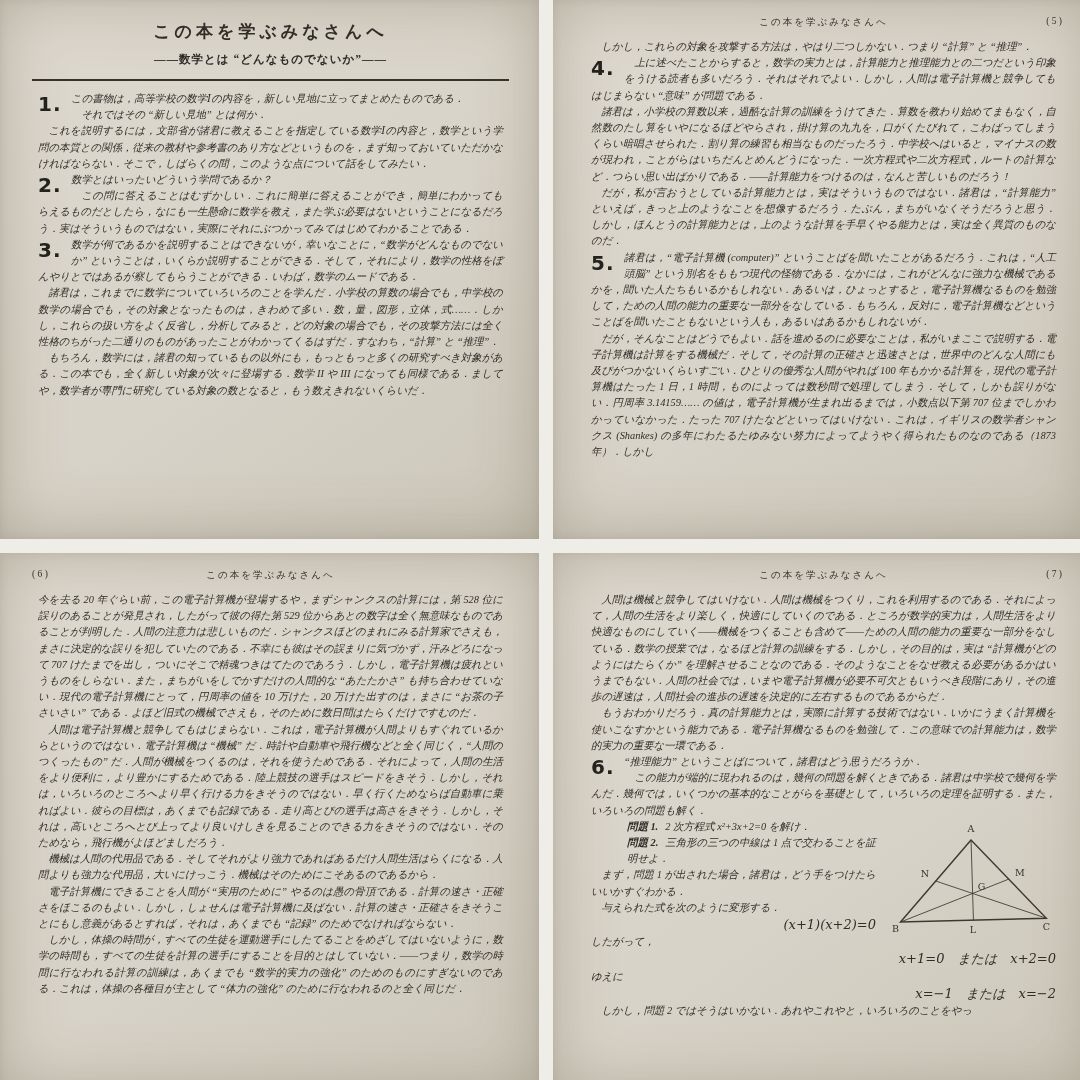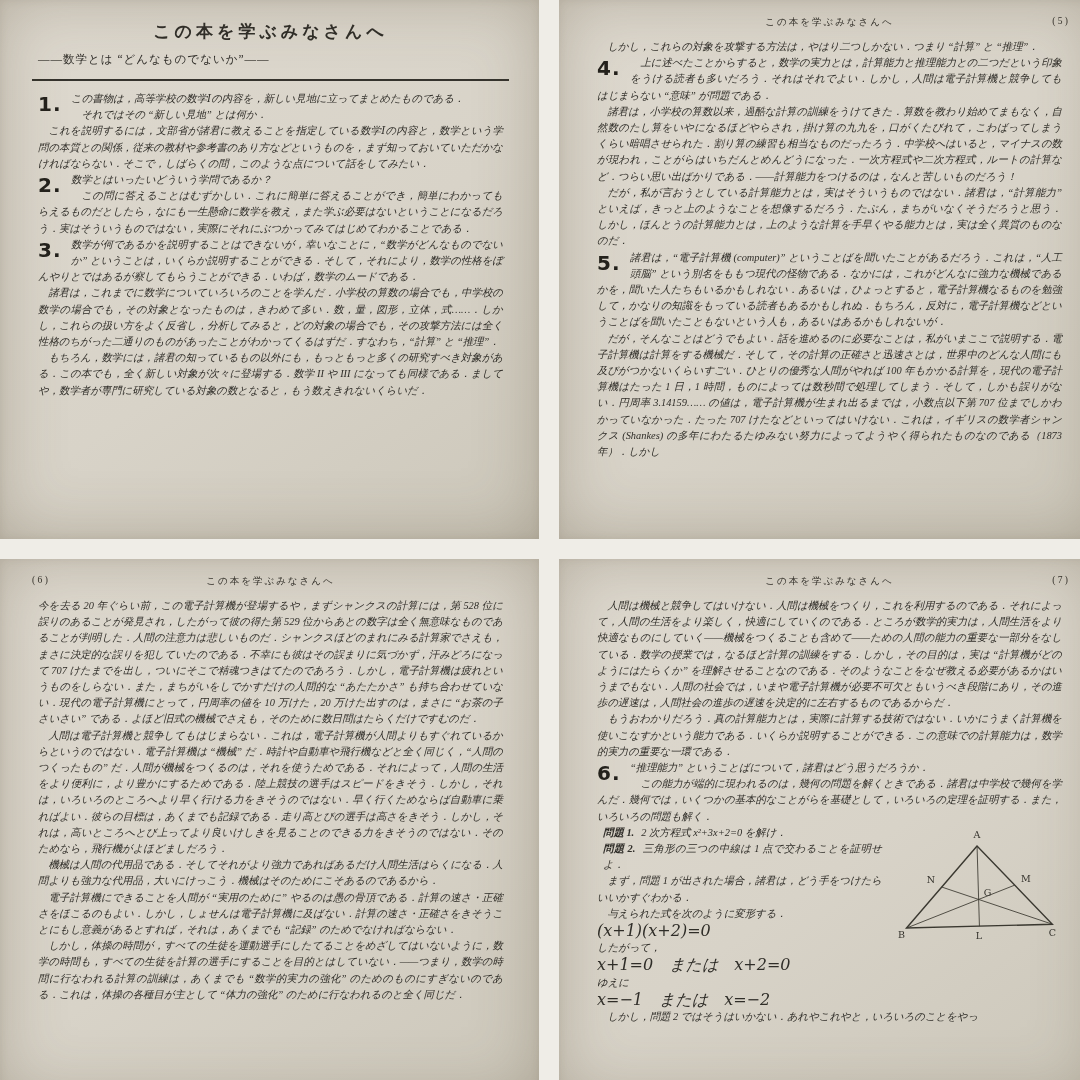--- a/index.html
+++ b/index.html
@@ -1,44 +1,44 @@
 <!DOCTYPE html>
 <html><head>
 <meta charset="utf-8">
 <style>
   html,body{margin:0;padding:0;background:#8d897f;}
   #stage{position:relative;width:1080px;height:1080px;margin:0 auto;background:#aFa99d;overflow:hidden;
          font-family:"Liberation Serif","DejaVu Serif",serif;color:#2f2d28;}
-  .grid{position:absolute;inset:0;display:grid;grid-template-columns:539px 539px;grid-template-rows:539px 539px;gap:20px;background:#efede7;}
+  .grid{position:absolute;inset:0;display:grid;grid-template-columns:539px 539px;grid-template-rows:539px 539px;gap:14px;background:#efede7;}
   .page{position:relative;overflow:hidden;background:linear-gradient(145deg,#ded9cf 0%,#d8d3c8 55%,#ccc7ba 100%);}
   .page::after{content:'';position:absolute;inset:0;pointer-events:none;
                box-shadow:inset 0 0 65px rgba(92,80,55,.30), inset 0 0 8px rgba(92,80,55,.12);}
   .page-inner{position:absolute;inset:0;padding:16px 36px 8px 38px;}
   .p0 .page-inner{padding-top:20px;}
   
   .chapter-title{text-align:center;font-size:17px;font-weight:bold;letter-spacing:4px;}
-  .chapter-subtitle{font-size:11.5px;font-weight:normal;letter-spacing:1px;margin-top:9px;}
+  .chapter-subtitle{text-align:center;font-size:11.5px;font-weight:bold;letter-spacing:1px;margin-top:9px;}
   .title-rule{border-top:2.5px solid #35332d;margin:12px -6px 10px -6px;}
   
   .pagehead{position:relative;text-align:center;font-size:9.5px;letter-spacing:2px;margin-bottom:9px;height:14px;}
   .pagehead .pnum{position:absolute;top:0;letter-spacing:0;}
   .pagehead .pnum.right{right:-6px;}
   .pagehead .pnum.left{left:-6px;}
   
   .page-body{font-size:10.4px;line-height:16.2px;text-align:justify;}
   .para{margin:0;font-style:italic;}
   .para.indent{text-indent:1em;}
   .para.flush{text-indent:0;}
   .sec{position:relative;}
   .secnum{float:left;width:33px;height:30px;font-family:"DejaVu Sans","Liberation Sans",sans-serif;
           font-weight:bold;font-size:20px;line-height:26px;letter-spacing:1px;color:#23211c;}
   .para.lead{text-indent:0;}
-  .problem{margin-left:6px;text-indent:0;}
+  .problem{margin-left:36px;text-indent:0;}
   .problabel{font-weight:bold;margin-right:7px;}
-  .equation{margin:1px 0;text-align:left;font-style:italic;font-family:"DejaVu Serif",serif;font-size:16px;}
+  .equation{margin:1px 0;text-align:right;font-style:italic;font-family:"DejaVu Serif",serif;font-size:13px;}
   .fig{float:right;width:168px;height:122px;margin:2px 0 2px 12px;}
   .fig svg{display:block;}
   .fig text{font-family:"DejaVu Serif",serif;font-size:10px;fill:#34322c;}
 </style>
 </head>
 <body>
 
 <div id="stage">
   <div class="grid">
 
@@ -80,21 +80,21 @@
         <div class="page-body">
             <p class="para indent">しかし，これらの対象を攻撃する方法は，やはり二つしかない．つまり “計算” と “推理”．</p>
             <div class="sec">
               <span class="secnum">4.</span>
               <p class="para indent">上に述べたことからすると，数学の実力とは，計算能力と推理能力との二つだという印象をうける読者も多いだろう．それはそれでよい．しかし，人間は電子計算機と競争してもはじまらない “意味” が問題である．</p>
             </div>
             <p class="para indent">諸君は，小学校の算数以来，過酷な計算の訓練をうけてきた．算数を教わり始めてまもなく，自然数のたし算をいやになるほどやらされ，掛け算の九九を，口がくたびれて，こわばってしまうくらい暗唱させられた．割り算の練習も相当なものだったろう．中学校へはいると，マイナスの数が現われ，ことがらはいちだんとめんどうになった．一次方程式や二次方程式，ルートの計算など．つらい思い出ばかりである．——計算能力をつけるのは，なんと苦しいものだろう！</p>
             <p class="para indent">だが，私が言おうとしている計算能力とは，実はそういうものではない．諸君は，“計算能力” といえば，きっと上のようなことを想像するだろう．たぶん，まちがいなくそうだろうと思う．しかし，ほんとうの計算能力とは，上のような計算を手早くやる能力とは，実は全く異質のものなのだ．</p>
             <div class="sec">
               <span class="secnum">5.</span>
-              <p class="para lead">諸君は，“電子計算機 (computer)” ということばを聞いたことがあるだろう．これは，“人工頭脳” という別名をももつ現代の怪物である．なかには，これがどんなに強力な機械であるかを，聞いた人たちもいるかもしれない．あるいは，ひょっとすると，電子計算機なるものを勉強して，かなりの知識をもっている読者もあるかもしれぬ．もちろん，反対に，電子計算機などということばを聞いたこともないという人も，あるいはあるかもしれないが．</p>
+              <p class="para lead">諸君は，“電子計算機 (computer)” ということばを聞いたことがあるだろう．これは，“人工頭脳” という別名をももつ現代の怪物である．なかには，これがどんなに強力な機械であるかを，聞いた人たちもいるかもしれない．あるいは，ひょっとすると，電子計算機なるものを勉強して，ための人間の能力の重要な一部分をなしている．もちろん，反対に，電子計算機などということばを聞いたこともないという人も，あるいはあるかもしれないが．</p>
             </div>
             <p class="para indent">だが，そんなことはどうでもよい．話を進めるのに必要なことは，私がいまここで説明する．電子計算機は計算をする機械だ．そして，その計算の正確さと迅速さとは，世界中のどんな人間にも及びがつかないくらいすごい．ひとりの優秀な人間がやれば 100 年もかかる計算を，現代の電子計算機はたった 1 日，1 時間，ものによっては数秒間で処理してしまう．そして，しかも誤りがない．円周率 3.14159…… の値は，電子計算機が生まれ出るまでは，小数点以下第 707 位までしかわかっていなかった．たった 707 けたなどといってはいけない．これは，イギリスの数学者シャンクス (Shankes) の多年にわたるたゆみない努力によってようやく得られたものなのである（1873 年）．しかし</p>
           </div>
       </div>
     </div>
 
     <div class="page p2">
       <div class="page-inner">
         <div class="pagehead">
           <span>この本を学ぶみなさんへ</span>
@@ -111,21 +111,21 @@
     </div>
 
     <div class="page p3">
       <div class="page-inner">
         <div class="pagehead">
           <span>この本を学ぶみなさんへ</span>
           <span class="pnum right">( 7 )</span>
         </div>
         <div class="page-body">
             <p class="para indent">人間は機械と競争してはいけない．人間は機械をつくり，これを利用するのである．それによって，人間の生活をより楽しく，快適にしていくのである．ところが数学的実力は，人間生活をより快適なものにしていく——機械をつくることも含めて——ための人間の能力の重要な一部分をなしている．数学の授業では，なるほど計算の訓練をする．しかし，その目的は，実は “計算機がどのようにはたらくか” を理解させることなのである．そのようなことをなぜ教える必要があるかはいうまでもない．人間の社会では，いまや電子計算機が必要不可欠ともいうべき段階にあり，その進歩の遅速は，人間社会の進歩の遅速を決定的に左右するものであるからだ．</p>
-            <p class="para indent">もうおわかりだろう．真の計算能力とは，実際に計算する技術ではない．いかにうまく計算機を使いこなすかという能力である．いくらか説明することができる．この意味での計算能力は，数学的実力の重要な一環である．</p>
+            <p class="para indent">もうおわかりだろう．真の計算能力とは，実際に計算する技術ではない．いかにうまく計算機を使いこなすかという能力である．電子計算機なるものを勉強して．この意味での計算能力は，数学的実力の重要な一環である．</p>
             <div class="sec">
               <span class="secnum">6.</span>
               <p class="para lead">“推理能力” ということばについて，諸君はどう思うだろうか．</p>
               <p class="para indent">この能力が端的に現われるのは，幾何の問題を解くときである．諸君は中学校で幾何を学んだ．幾何では，いくつかの基本的なことがらを基礎として，いろいろの定理を証明する．また，いろいろの問題も解く．</p>
             </div>
             <div class="fig">
               <svg viewBox="0 0 170 128" width="168" height="122">
                 <g stroke="#3a3830" fill="none">
                   <path d="M84 20 L10 106 L163 102 Z" stroke-width="1.5"></path>
                   <path d="M84 20 L86.5 104" stroke-width="0.9"></path>

